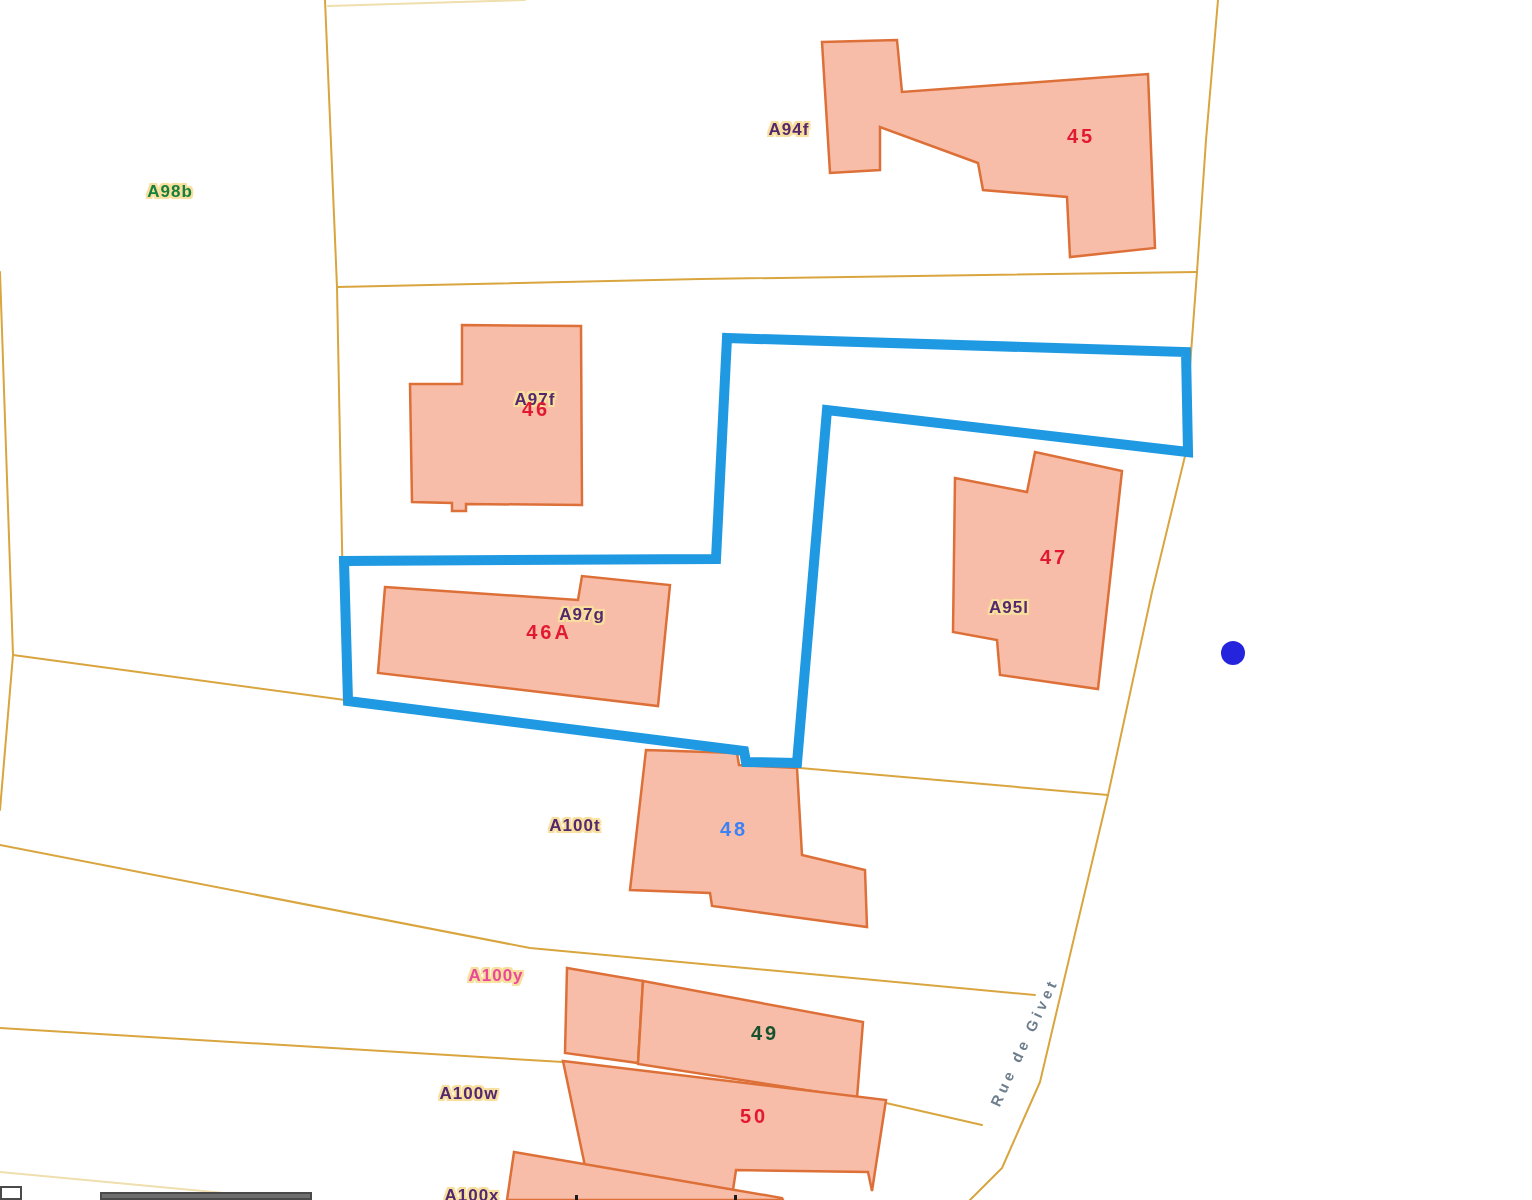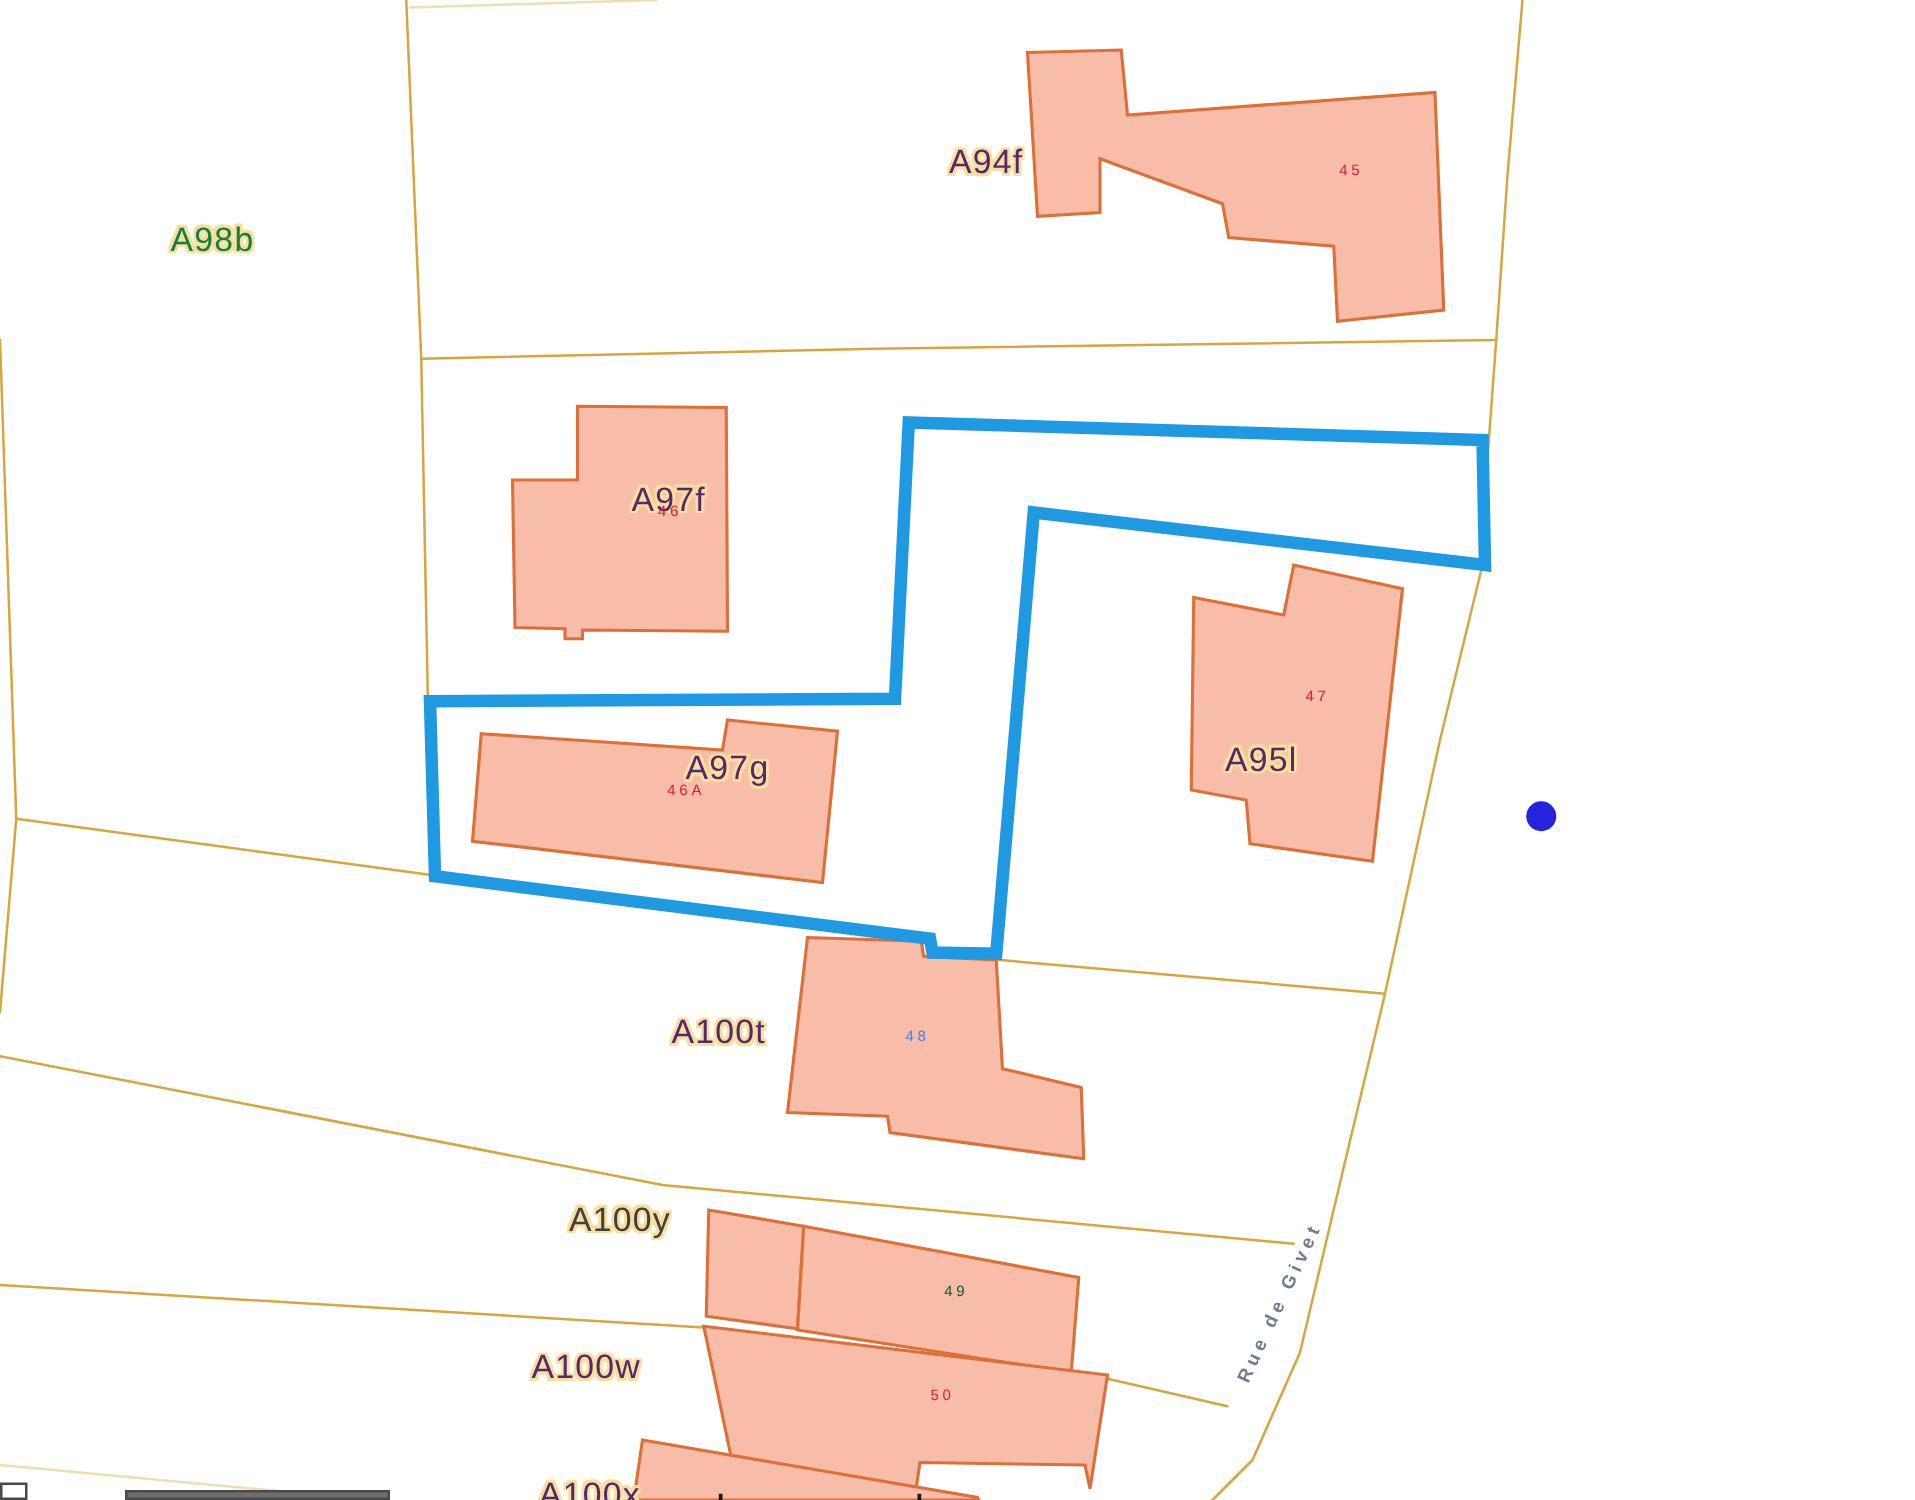--- a/index.html
+++ b/index.html
@@ -7,37 +7,37 @@
     position:relative;
     width:1532px;height:1200px;
     overflow:hidden;
     background:#ffffff;
     font-family:"Liberation Sans", sans-serif;
   }
   #map-svg{position:absolute;left:0;top:0;}
   .parcel-label{
     position:absolute;
     transform:translate(-50%,-50%);
-    font-weight:normal;
-    font-size:27px;
+    font-weight:bold;
+    font-size:17px;
     letter-spacing:1px;
     white-space:nowrap;
     text-shadow:
       -2px 0 0 #F8DF9E, 2px 0 0 #F8DF9E,
       0 -2px 0 #F8DF9E, 0 2px 0 #F8DF9E,
       -2px -2px 0 #F8DF9E, 2px 2px 0 #F8DF9E,
       -2px 2px 0 #F8DF9E, 2px -2px 0 #F8DF9E,
       0 0 4px #F8DF9E;
     text-align: center;
   }
   .building-number{
     position:absolute;
     transform:translate(-50%,-50%);
-    font-weight:normal;
-    font-size:12px;
+    font-weight:bold;
+    font-size:20px;
     letter-spacing:3px;
     white-space:nowrap;
   }
   .street-label{
     position:absolute;
     font-weight:bold;
     font-size:15px;
     letter-spacing:4px;
     white-space:nowrap;
   }
@@ -72,21 +72,21 @@
       <polygon points="727,338 1186,352 1188,452 827,410 797,763 746,762 744,751 348,701 344,561 716,559" fill="none" stroke="#1E99E2" stroke-width="10" stroke-linejoin="miter"></polygon>
       <circle cx="1233" cy="653" r="12" fill="#2424DC"></circle>
     </svg>
   <div id="street-label" class="street-label" style="left: 1024px; top: 1042px; color: rgb(110, 126, 140); transform: translate(-50%, -50%) rotate(-65deg);">Rue de Givet</div>
 <div class="parcel-label" style="left: 170px; top: 192px; color: #15803d;">A98b</div>
     <div class="parcel-label" style="left: 789px; top: 130px; color: rgb(84, 40, 110);">A94f</div>
     <div class="parcel-label" style="left: 535px; top: 400px; color: rgb(84, 40, 110);">A97f</div>
     <div class="parcel-label" style="left: 582px; top: 615px; color: rgb(84, 40, 110);">A97g</div>
     <div class="parcel-label" style="left: 989px; top: 608px; color: rgb(84, 40, 110); margin-left: 20px;">A95l</div>
     <div class="parcel-label" style="left: 575px; top: 826px; color: rgb(84, 40, 110);">A100t</div>
-    <div class="parcel-label" style="left: 496px; top: 976px; color: #404040;">A100y</div>
+    <div class="parcel-label" style="left: 496px; top: 976px; color: #ec4899;">A100y</div>
     <div class="parcel-label" style="left: 469px; top: 1094px; color: rgb(84, 40, 110);">A100w</div>
     <div class="parcel-label" style="left: 472px; top: 1196px; color: rgb(84, 40, 110);">A100x</div>
     <div class="building-number" style="left: 1081px; top: 136px; color: rgb(225, 25, 49);">45</div>
     <div class="building-number" style="left: 536px; top: 409px; color: rgb(225, 25, 49);">46</div>
     <div class="building-number" style="left: 549px; top: 632px; color: rgb(225, 25, 49);">46A</div>
     <div class="building-number" style="left: 1054px; top: 557px; color: rgb(225, 25, 49); text-align: center;">47</div>
     <div class="building-number" style="left: 734px; top: 829px; color: #3b82f6;">48</div>
     <div class="building-number" style="left: 765px; top: 1033px; color: #14532d;">49</div>
     <div class="building-number" style="left: 754px; top: 1116px; color: rgb(225, 25, 49);">50</div>
     <div class="scalebar-box" style="left: 0px; top: 1186px; width: 22px; height: 14px; border: 2px solid rgb(74, 74, 74);"></div>

